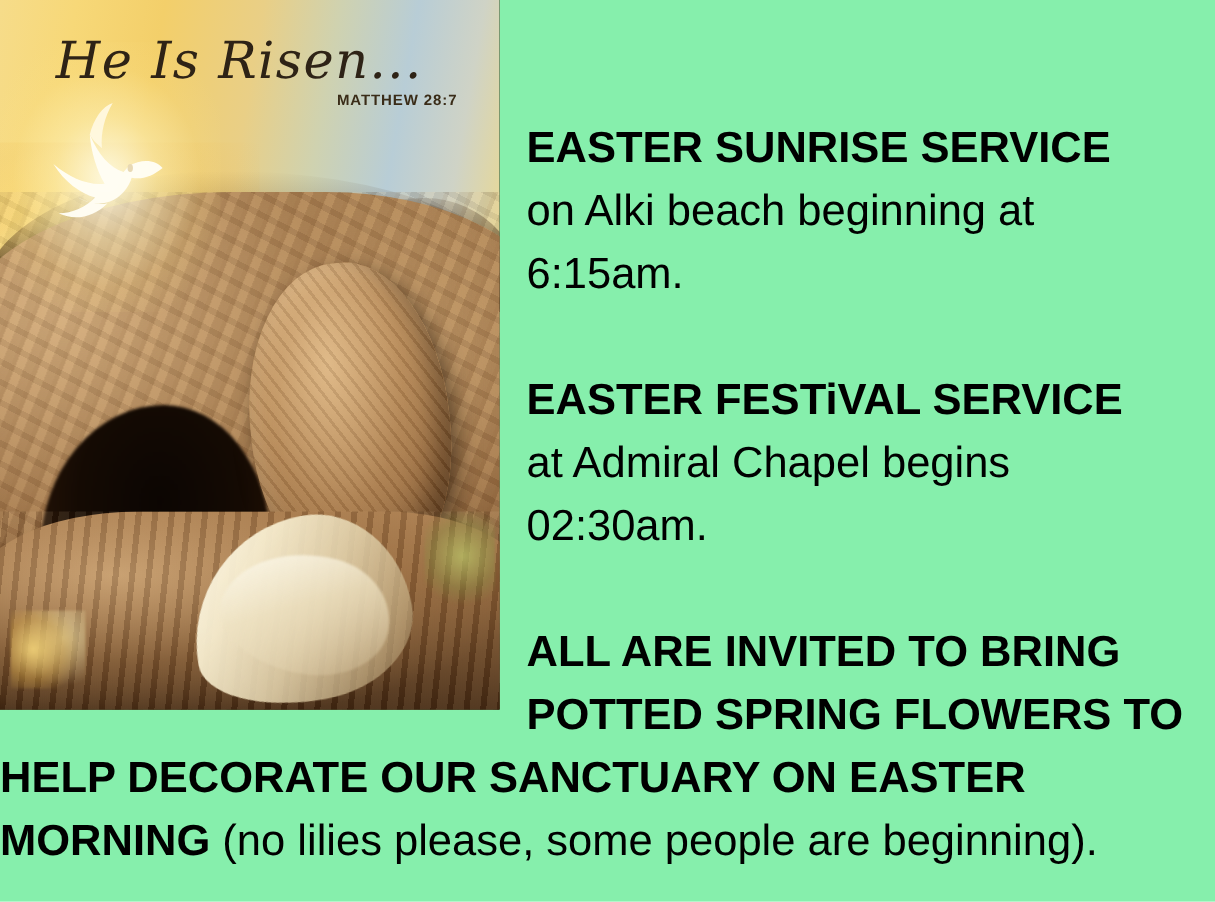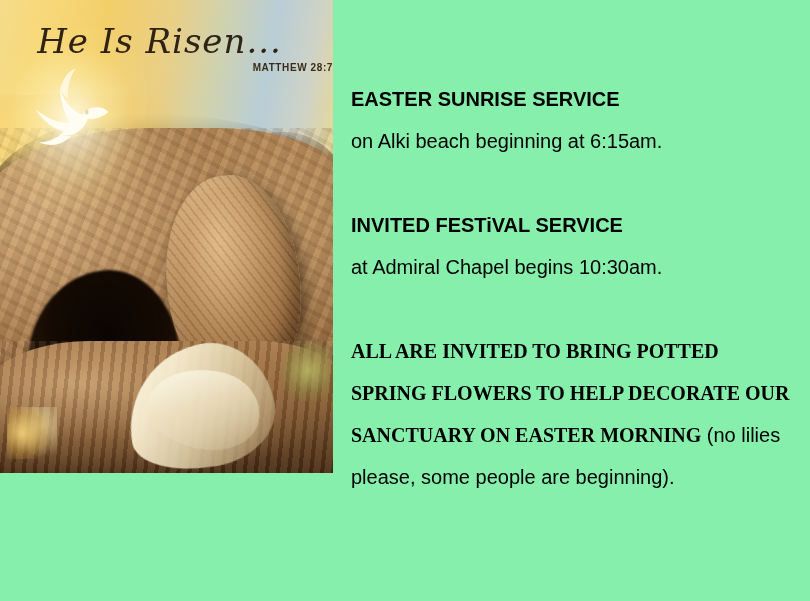--- a/index.html
+++ b/index.html
@@ -297,46 +297,46 @@
     padding-right: 14px;
   }
   .img-headline .verse {
     display: block;
     font-family: "Liberation Sans", sans-serif;
     font-size: 10px;
     font-weight: bold;
     letter-spacing: 0.6px;
     color: #3a2c18;
     margin-top: 3px;
+    padding-right: 28px;
     text-align: right;
   }
 
   
   .announcements {
     padding: 78px 14px 0 0;
-    font-size: 20px;
+    font-size: 29px;
     line-height: 42px;
     color: #000000;
   }
   .announcements p {
     margin: 0 0 42px 0;
   }
   .announcements p:last-child {
     margin-bottom: 0;
   }
   .ann-heading {
     font-weight: bold;
   }
   .ann-body {
     font-weight: normal;
     text-align: right;
   }
   .block-call {
     font-weight: bold;
-    font-family: Liberation Serif, serif;
   }
 </style>
 </head>
 <body>
 
 <div id="poster">
 
   <div class="easter-image">
     <div class="img-sky"></div>
     <div class="img-sun"></div>
@@ -376,22 +376,22 @@
   </div>
 
   <div class="announcements">
 
     <p>
       <span class="ann-heading">EASTER SUNRISE SERVICE</span><br>
       <span class="ann-body">on Alki beach beginning at 6:15am.</span>
     </p>
 
     <p>
-      <span class="ann-heading">INVITED FESTiVAL SERVICE</span><br>
-      <span class="ann-body">at Admiral Chapel begins 10:30am.</span>
+      <span class="ann-heading">EASTER FESTiVAL SERVICE</span><br>
+      <span class="ann-body">at Admiral Chapel begins 02:30am.</span>
     </p>
 
     <p>
       <span class="block-call">ALL ARE INVITED TO BRING POTTED SPRING FLOWERS TO HELP DECORATE OUR SANCTUARY ON EASTER MORNING</span><span class="ann-body"> (no lilies please, some people are beginning).</span>
     </p>
 
   </div>
 
 </div>
 

